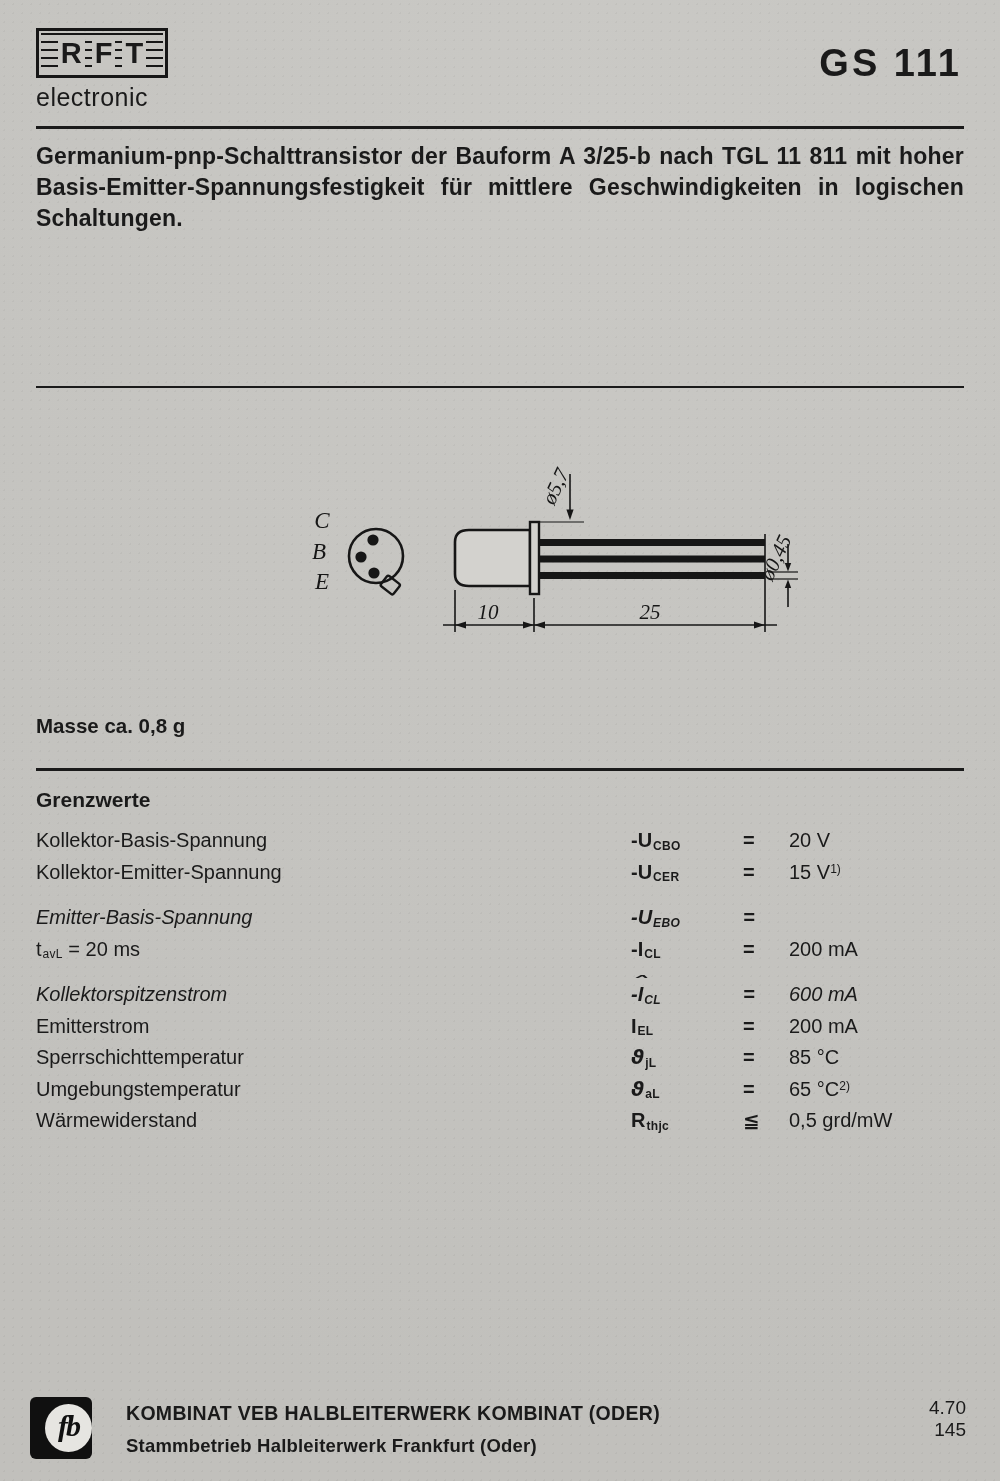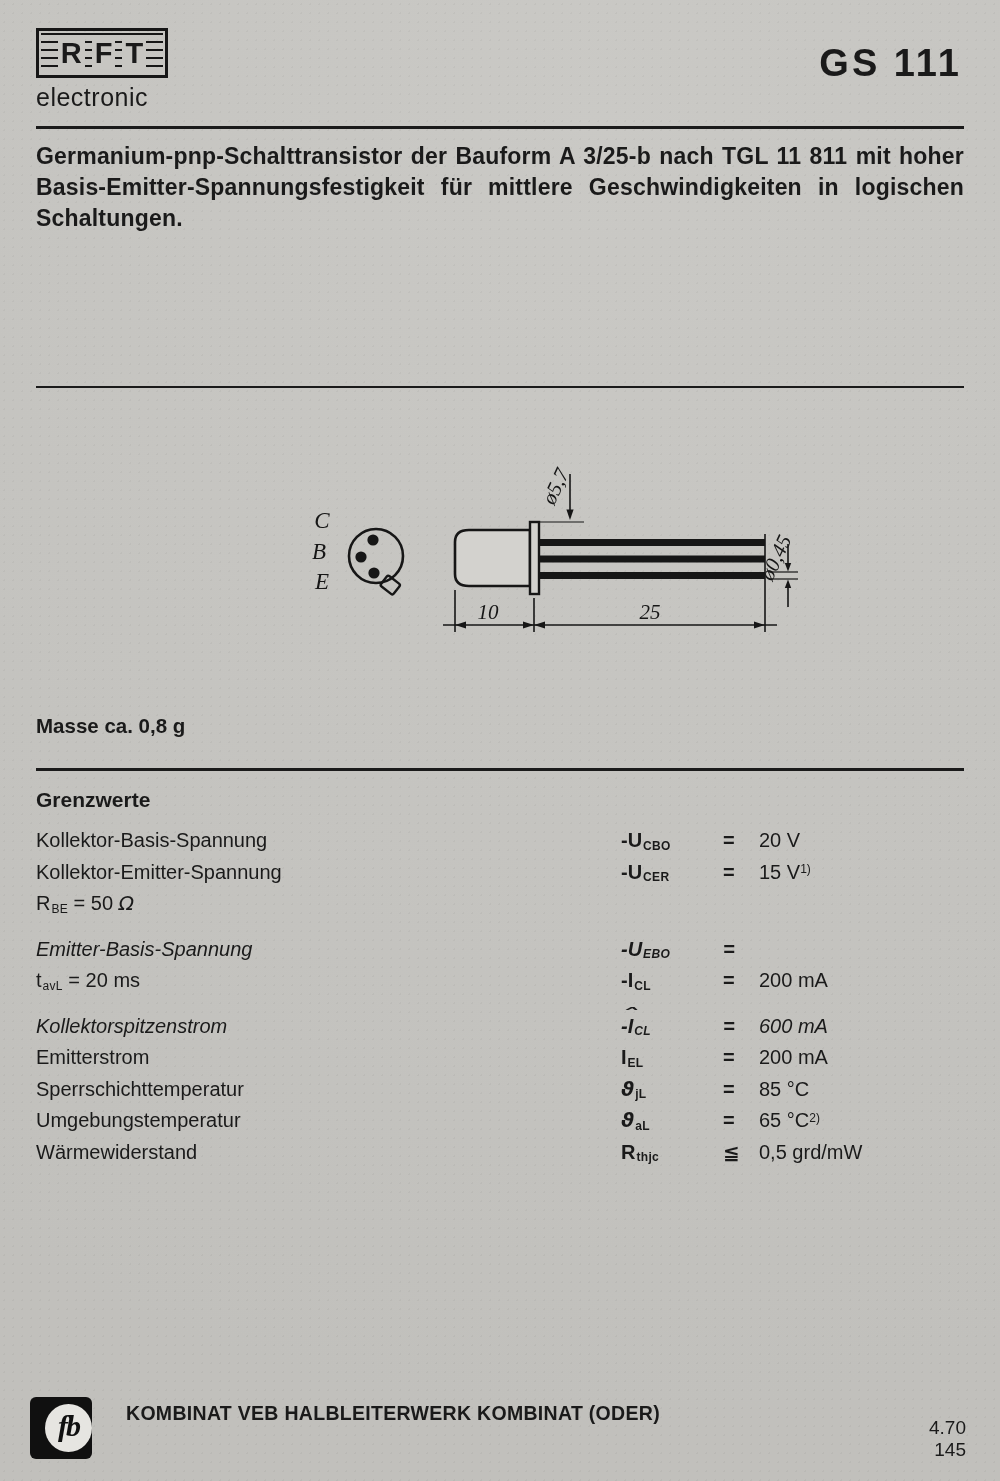--- a/index.html
+++ b/index.html
@@ -53,21 +53,21 @@
 
   
   .drawing { margin-top:34px; height:282px; }
   .drawing svg { display:block; width:100%; height:100%; }
 
   .mass { margin-top:10px; font-size:20.5px; font-weight:600; }
 
   
   .limits-title { margin-top:17px; font-size:21px; font-weight:700; }
   .limits-table { margin-top:14px; font-size:20px; }
-  .limit-row { display:flex; line-height:28.5px; }
+  .limit-row { display:flex; line-height:28.5px;gap:10px; }
   .limit-row.gap { margin-top:14px;font-style:italic; }
   .c-label { width:585px; }
   .c-sym   { width:102px; font-weight:700; }
   .c-rel   { width:36px;  font-weight:700; }
   .c-val   { flex:1; }
 
   .sub { font-size:0.6em; position:relative; top:0.24em; margin-left:1px; letter-spacing:.3px;text-align:center; }
   .sup { font-size:0.6em; position:relative; top:-0.45em; }
   .it  { font-style:italic; font-family:"DejaVu Sans","Liberation Sans",sans-serif; }
   .hat { position:relative; display:inline-block; }
@@ -88,21 +88,21 @@
   }
   .footer-logo .fb {
     font-family:"Liberation Serif","DejaVu Serif",serif;
     font-style:italic; font-weight:700; font-size:30px; color:#101010;
     letter-spacing:-2px; margin-top:-4px;
   }
   .footer-text { margin-left:34px; padding-top:5px; flex:1; }
   .company  { font-size:19.5px; font-weight:700; letter-spacing:.3px; }
   .division { font-size:18.5px; font-weight:700; margin-top:10px; letter-spacing:.2px; }
   .footer-right {
-    height:64px; display:flex; flex-direction:column; justify-content:flex-end;
+    height:64px; display:flex; flex-direction:column; justify-content:flex-start;
     align-items:flex-end; font-size:19px;
   }
 </style>
 </head>
 <body>
 
 <div class="page">
 
   <div class="header">
     <div>
@@ -191,26 +191,20 @@
       <div class="c-sym"><span>-U</span><span class="sub">CBO</span></div>
       <div class="c-rel">=</div>
       <div class="c-val"><span>20 V</span></div>
     </div>
       <div class="limit-row">
       <div class="c-label"><span>Kollektor-Emitter-Spannung</span></div>
       <div class="c-sym"><span>-U</span><span class="sub">CER</span></div>
       <div class="c-rel">=</div>
       <div class="c-val"><span>15 V</span><span class="sup">1)</span></div>
     </div>
-      <div class="limit-row">
-      <div class="c-label"><span>R</span><span class="sub">BE</span><span> = 50 </span><span class="it">Ω</span></div>
-      <div class="c-sym"></div>
-      <div class="c-rel"></div>
-      <div class="c-val"></div>
-    </div>
       <div class="limit-row gap">
       <div class="c-label"><span>Emitter-Basis-Spannung</span></div>
       <div class="c-sym"><span>-U</span><span class="sub">EBO</span></div>
       <div class="c-rel">=</div>
     </div>
       <div class="limit-row">
       <div class="c-label"><span>t</span><span class="sub">avL</span><span> = 20 ms</span></div>
       <div class="c-sym"><span>-I</span><span class="sub">CL</span></div>
       <div class="c-rel">=</div>
       <div class="c-val"><span>200 mA</span></div>
@@ -248,20 +242,21 @@
     </div>
 
   <div class="footer">
     <div class="footer-logo">
       <div class="disc">
         <span class="fb">fb</span>
       </div>
     </div>
     <div class="footer-text">
       <div class="company">KOMBINAT VEB HALBLEITERWERK KOMBINAT (ODER)</div>
+      <div class="division">Stammbetrieb Halbleiterwerk Frankfurt (Oder)</div>
     </div>
     <div class="footer-right">
       <div>4.70</div>
       <div>145</div>
     </div>
   </div>
 
 </div>
 
 </body></html>

